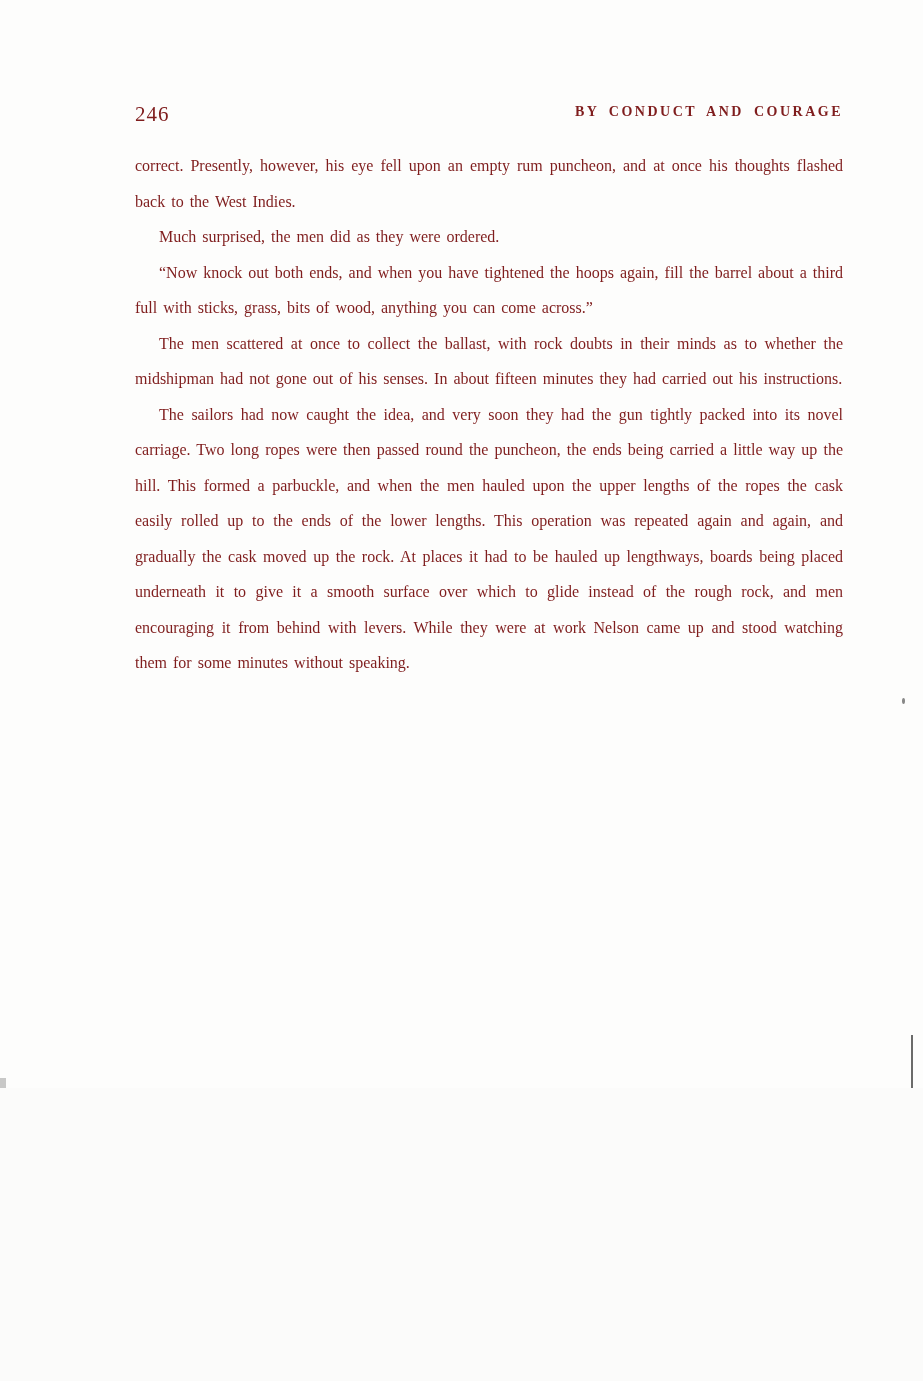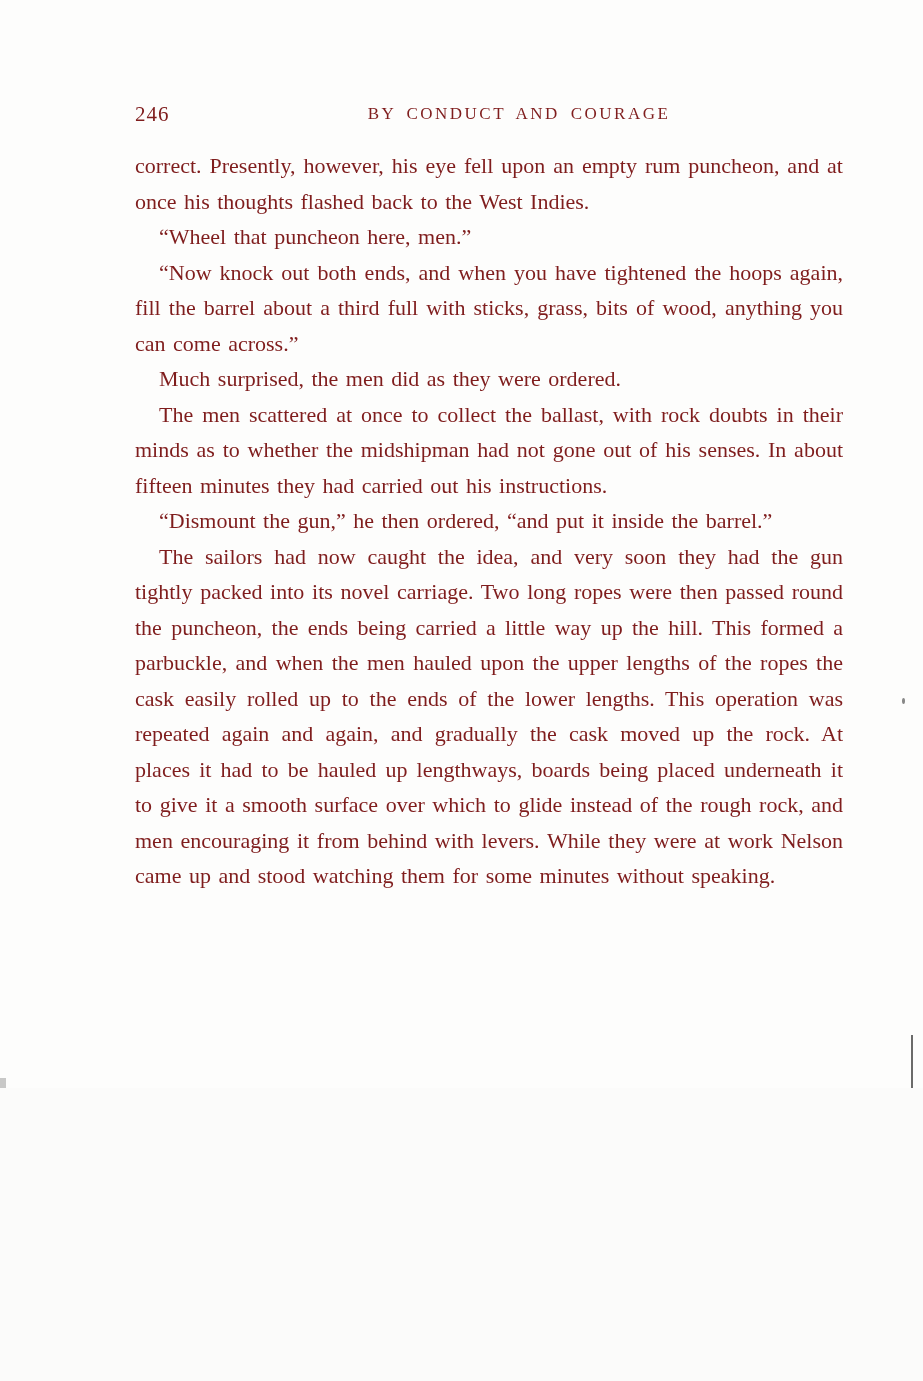--- a/index.html
+++ b/index.html
@@ -28,35 +28,35 @@
     left: 0;
     top: 2px;
     font-size: 21px;
     letter-spacing: 1px;
   }
   .header-title {
     position: absolute;
     left: 60px;
     right: 0;
     top: 4px;
-    text-align: center;
-    font-size: 17px;
-    font-weight: 400;
+    text-align: right;
+    font-size: 14px;
+    font-weight: 700;
     letter-spacing: 2.5px;
     word-spacing: 4px;
   }
   .text-block {
     position: absolute;
     top: 148px;
     left: 135px;
     width: 708px;
   }
   .text-block p {
     margin: 0;
-    font-size: 22px;
+    font-size: 16px;
     line-height: 35.5px;
     text-align: justify;
     word-spacing: 2px;
   }
   .text-block p.indent {
     text-indent: 24px;
   }
   .text-block p.no-indent {
     text-indent: 0;
   }
@@ -94,25 +94,23 @@
 
 <div class="page">
 
   <div class="running-head">
     <span class="page-number">246</span>
     <span class="header-title">BY CONDUCT AND COURAGE</span>
   </div>
 
   <div class="text-block">
     <p class="no-indent">correct.  Presently, however, his eye fell upon an empty rum puncheon, and at once his thoughts flashed back to the West Indies.</p>
-    <p class="indent">“Wheel that puncheon here, men.”</p>
+    <p class="indent">Much surprised, the men did as they were ordered.</p>
     <p class="indent">“Now knock out both ends, and when you have tightened the hoops again, fill the barrel about a third full with sticks, grass, bits of wood, anything you can come across.”</p>
-    <p class="indent">Much surprised, the men did as they were ordered.</p>
     <p class="indent">The men scattered at once to collect the ballast, with rock doubts in their minds as to whether the midshipman had not gone out of his senses.  In about fifteen minutes they had carried out his instructions.</p>
-    <p class="indent">“Dismount the gun,” he then ordered, “and put it inside the barrel.”</p>
     <p class="indent">The sailors had now caught the idea, and very soon they had the gun tightly packed into its novel carriage.  Two long ropes were then passed round the puncheon, the ends being carried a little way up the hill.  This formed a parbuckle, and when the men hauled upon the upper lengths of the ropes the cask easily rolled up to the ends of the lower lengths.  This operation was repeated again and again, and gradually the cask moved up the rock.  At places it had to be hauled up lengthways, boards being placed underneath it to give it a smooth surface over which to glide instead of the rough rock, and men encouraging it from behind with levers.  While they were at work Nelson came up and stood watching them for some minutes without speaking.</p>
   </div>
 
   <div class="artifact-line"></div>
   <div class="artifact-speck"></div>
   <div class="artifact-bottom"></div>
 
 </div>
 
 </body></html>

